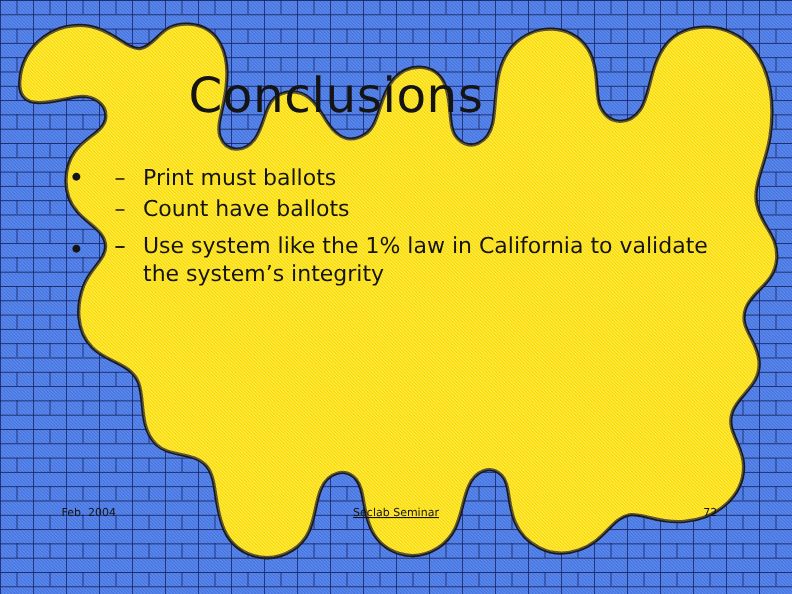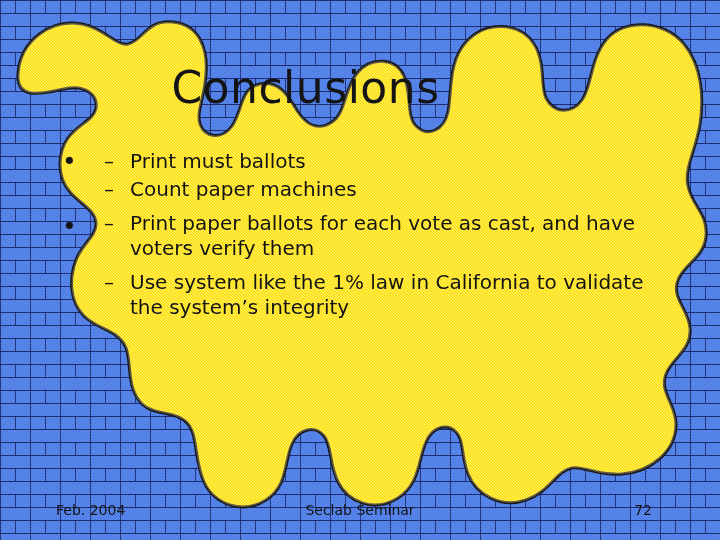--- a/index.html
+++ b/index.html
@@ -158,27 +158,26 @@
 
   .gap-before { margin-top: 9px; }
 
   
   #footer {
     position: absolute;
     left: 0;
     top: 455px;
     width: 720px;
     height: 24px;
-    font-size: 14px;
+    font-size: 10px;
     line-height: 24px;
     color: #141414;
-    margin-top: 43px;
   }
   #footer .f-left   { position: absolute; left: 56px;  top: 0; }
-  #footer .f-center { position: absolute; left: 0; top: 0; width: 720px; text-align: center; }
+  #footer .f-center { position: absolute; left: 0; top: 0; width: 720px; text-align: center; text-decoration: underline; }
   #footer .f-right  { position: absolute; right: 68px; top: 0; }
 </style>
 </head>
 <body>
 
 <div id="slide">
 
   <div id="brick-wall"></div>
   <div id="brick-wall-offset"></div>
 
@@ -305,30 +304,29 @@
         <span class="bullet">•</span>
       </div>
 
       <div class="lvl2">
         <span class="dash">–</span>
         <span>Print must ballots</span>
       </div>
 
       <div class="lvl2">
         <span class="dash">–</span>
-        <span>Count paper machines</span>
+        <span>Count have ballots</span>
       </div>
 
       <div class="lvl1 gap-before">
         <span class="bullet">•</span>
       </div>
 
       <div class="lvl2">
         <span class="dash">–</span>
-        <span>Print paper ballots for each vote as cast, and have voters verify them</span>
       </div>
 
       <div class="lvl2 gap-before">
         <span class="dash">–</span>
         <span>Use system like the 1% law in California to validate the system’s integrity</span>
       </div>
 
     </div>
 
     <div id="footer">

